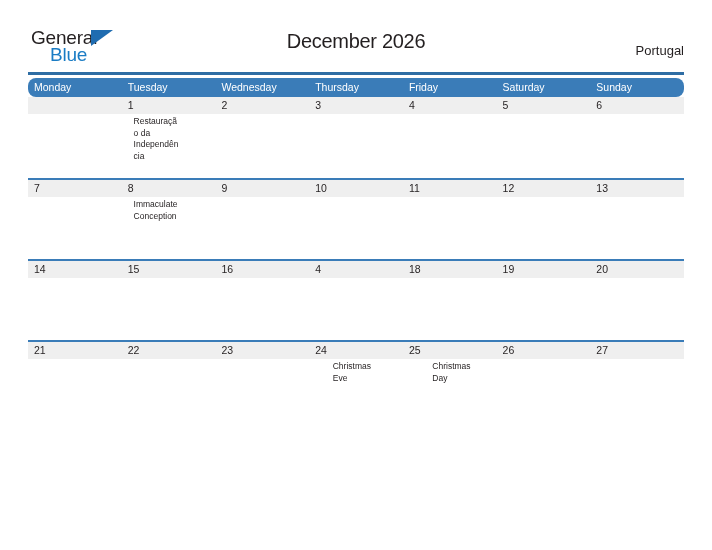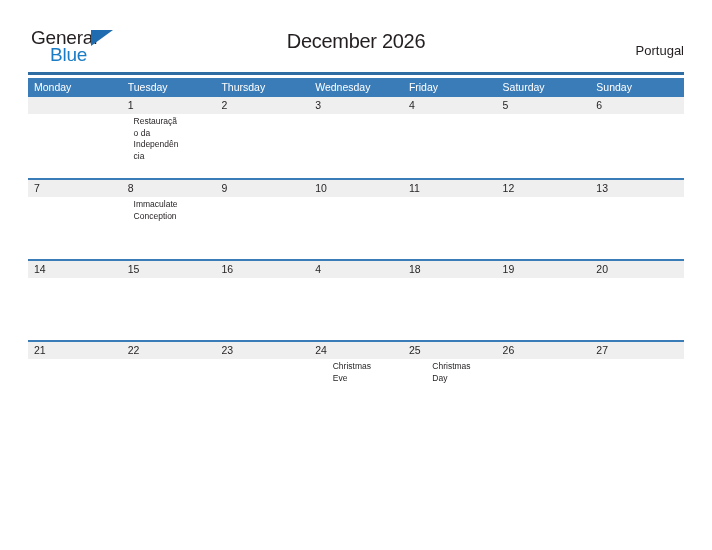--- a/index.html
+++ b/index.html
@@ -105,20 +105,21 @@
     left: 28px;
     top: 78px;
     width: 656px;
   }
 
   .weekday-row {
     display: flex;
     width: 656px;
     height: 19px;
     background: #3a7cb8;
+    border-radius: 8px;
   }
   .weekday-cell {
     flex: 1 1 0;
     min-width: 0;
     color: #ffffff;
     font-size: 10.5px;
     line-height: 19px;
     padding-left: 6px;
     box-sizing: border-box;
     font-family: "Liberation Sans", sans-serif;
@@ -194,22 +195,22 @@
 
   </div>
 
   <div class="header-rule"></div>
 
   <div class="calendar">
 
     <div class="weekday-row">
       <div class="weekday-cell">Monday</div>
       <div class="weekday-cell">Tuesday</div>
+      <div class="weekday-cell">Wednesday</div>
       <div class="weekday-cell">Thursday</div>
-      <div class="weekday-cell">Wednesday</div>
       <div class="weekday-cell">Friday</div>
       <div class="weekday-cell">Saturday</div>
       <div class="weekday-cell">Sunday</div>
     </div>
 
     <div class="week-row">
       <div class="date-band">
         <div class="date-cell"></div>
         <div class="date-cell">1</div>
         <div class="date-cell">2</div>

